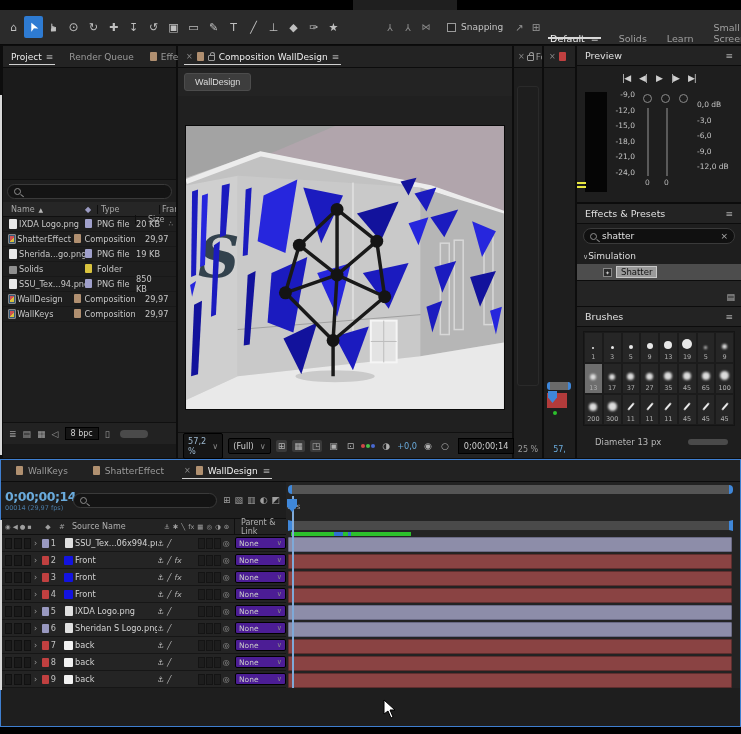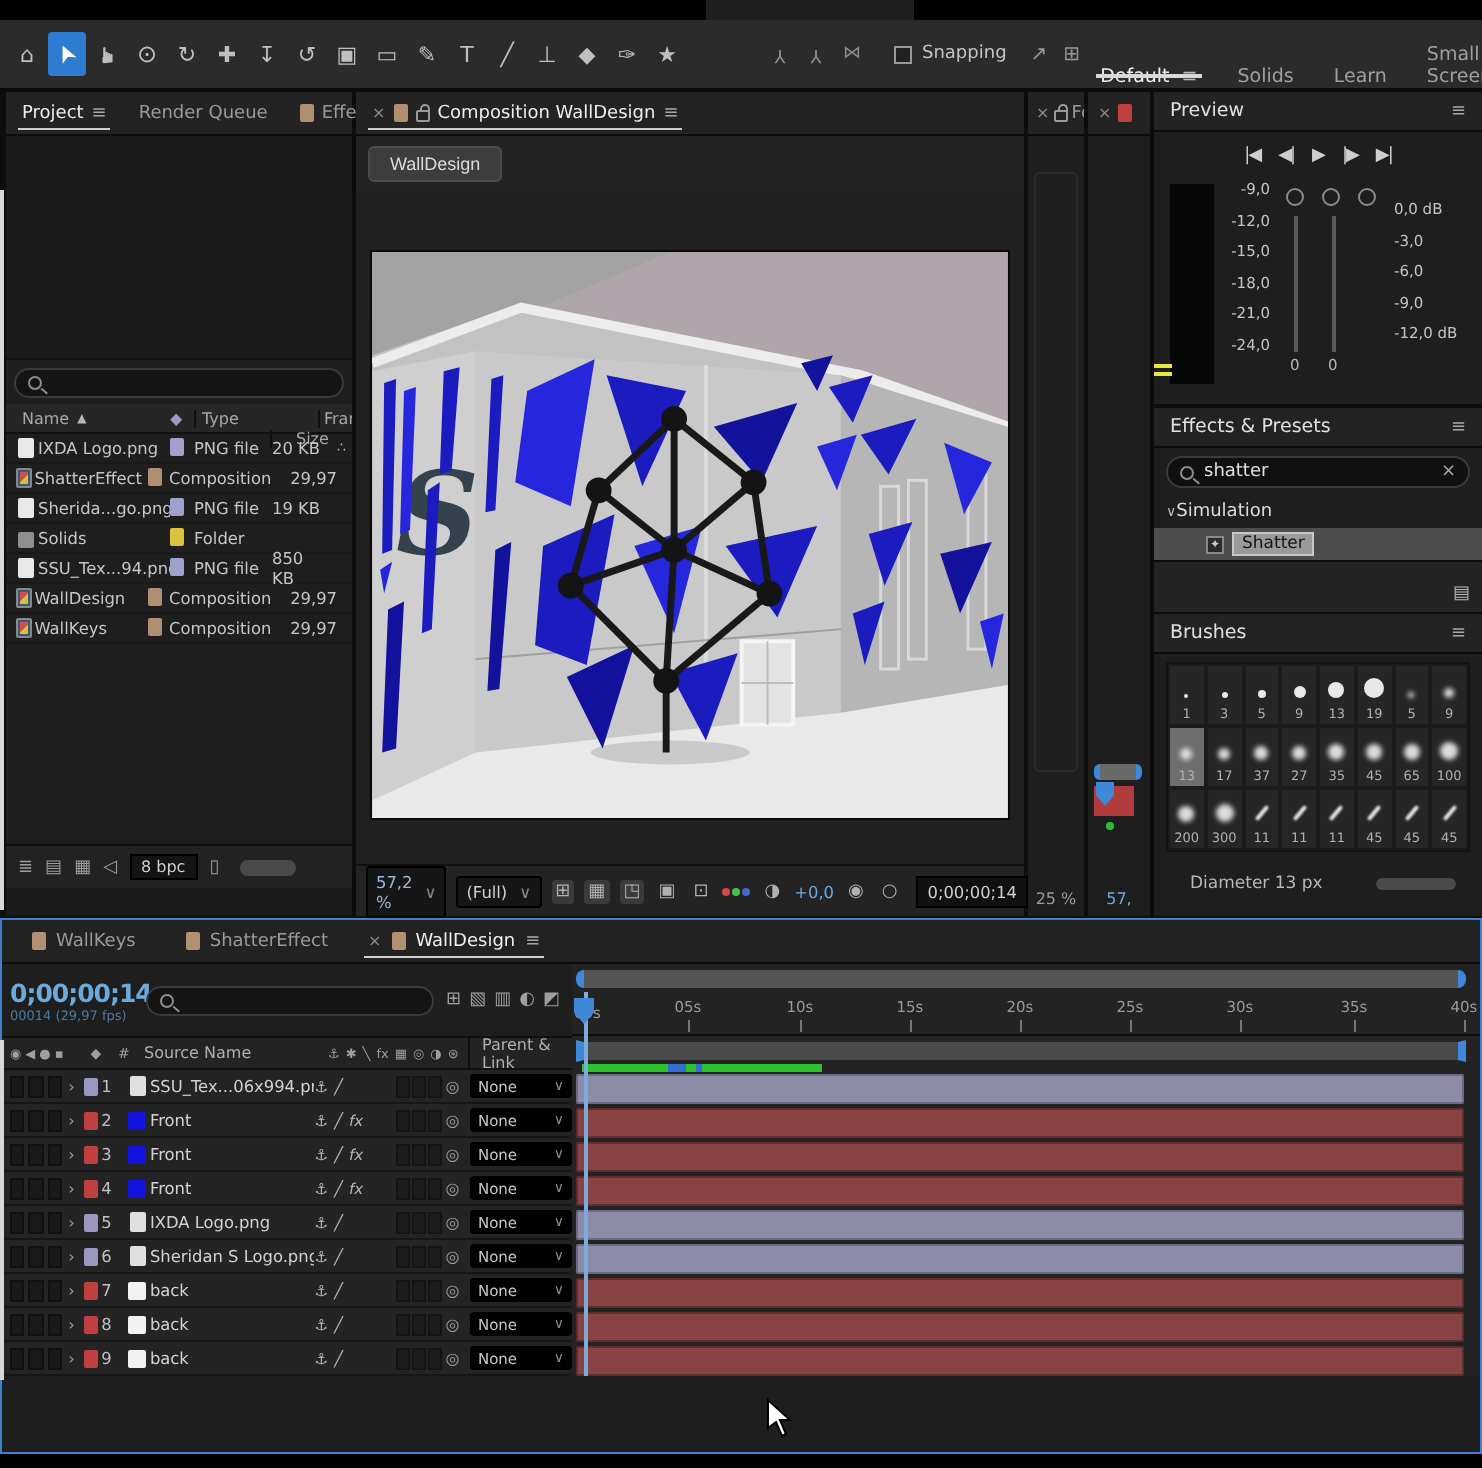--- a/index.html
+++ b/index.html
@@ -194,21 +194,21 @@
   .lyic { width:8px; height:10px; border-radius:1px; background:#e0e0e0; }
   .lyic.m-blue { background:#1313e0; width:9px; height:9px; }
   .lyic.m-white { background:#f2f2f2; width:9px; height:9px; }
   .c-name { width:88px; color:#d2d2d2; overflow:hidden; white-space:nowrap; }
   .c-sw { width:44px; display:flex; align-items:center; gap:3px; color:#b8b8b8; font-size:7.5px; }
   .c-sw .fxs { font-style:italic; visibility:hidden; }
   .c-sw .fxs.on { visibility:visible; }
   .c-box3 { width:26px; display:flex; gap:1px; }
   .c-box3 i { width:7px; height:11px; background:#1d1d1d; border:1px solid #141414; }
   .c-pw { width:13px; color:#9a9a9a; font-size:8px; }
-  .c-dd { width:54px; height:12px; background:#000000; border:1px solid #000; border-radius:2px;
+  .c-dd { width:54px; height:12px; background:#4c1d95; border:1px solid #000; border-radius:2px;
     display:flex; align-items:center; justify-content:space-between; padding:0 3px; color:#c8c8c8; font-size:7.5px; }
   .tl-right { flex:1; position:relative; background:#232323; overflow:hidden; }
   .tl-scroll { position:absolute; top:3px; left:2px; right:7px; height:9px; background:#555; border-radius:4px;
     border-left:4px solid #3f87d9; border-right:4px solid #3f87d9; }
   .tl-ruler { position:absolute; top:14px; left:0; right:0; height:22px; border-bottom:1px solid #0d0d0d; }
   .tick { position:absolute; top:3px; width:30px; margin-left:-15px; text-align:center; color:#9a9a9a; font-size:7.5px; }
   .tick::after { content:""; position:absolute; left:50%; top:11px; width:1px; height:6px; background:#777; }
   .ph-zero { position:absolute; left:1px; top:6px; color:#9a9a9a; font-size:7.5px; }
   .tl-work { position:absolute; top:38px; left:2px; right:7px; height:11px; background:#4a4a4a; border:1px solid #242424;
     border-left:4px solid #3f87d9; border-right:4px solid #3f87d9; }
@@ -1126,31 +1126,20 @@
               <span class="c-pw">◎</span>
               <span class="c-dd">
                 <span>None</span>
                 <span style="color:#888;font-size:7px;">∨</span>
               </span>
             </div>
           </div>
       </div>
       <div class="tl-right">
         <div class="tl-scroll"></div>
-        <div class="tl-ruler">
-
-        <div class="tick" style="left: 58px;"><span>05s</span></div>
-            <div class="tick" style="left: 114px;"><span>10s</span></div>
-            <div class="tick" style="left: 169px;"><span>15s</span></div>
-            <div class="tick" style="left: 224px;"><span>20s</span></div>
-            <div class="tick" style="left: 279px;"><span>25s</span></div>
-            <div class="tick" style="left: 334px;"><span>30s</span></div>
-            <div class="tick" style="left: 391px;"><span>35s</span></div>
-            <div class="tick" style="left: 446px;"><span>40s</span></div>
-          </div>
         <span class="ph-zero" style="top:20px;">00s</span>
         <div class="tl-work"></div>
         <div class="tl-cache">
 
         <div class="seg m-green" style="left: 3px; width: 43px;"></div>
             <div class="seg m-blue" style="left: 46px; width: 9px;"></div>
             <div class="seg m-green" style="left: 55px; width: 5px;"></div>
             <div class="seg m-blue" style="left: 60px; width: 3px;"></div>
             <div class="seg m-green" style="left: 63px; width: 60px;"></div>
           </div>

